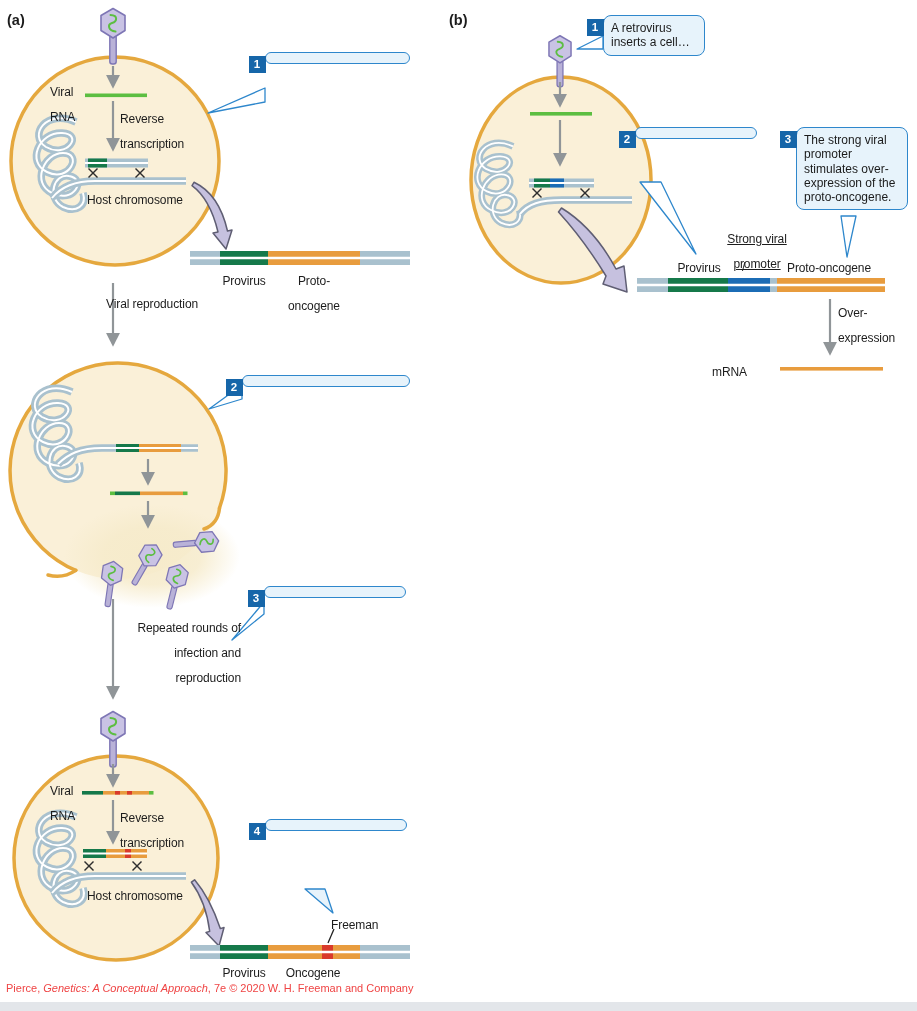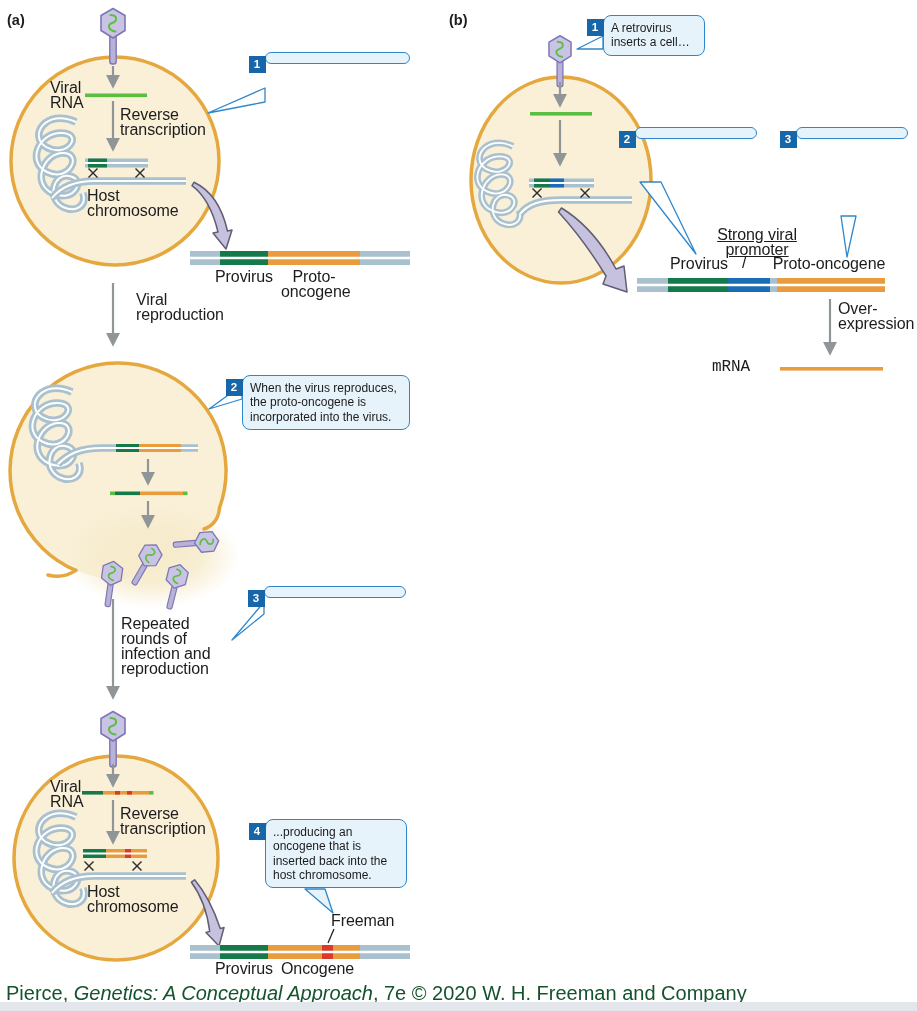--- a/index.html
+++ b/index.html
@@ -25,29 +25,29 @@
   .ah-fill{fill:var(--arrow-gray);}
   .xm{stroke:#2e2e2e;stroke-width:1.4;}
   .bigarrow{fill:var(--big-arrow-fill);stroke:var(--big-arrow-stroke);stroke-width:1.5;stroke-linejoin:round;}
   .wedge{fill:#fff;stroke:var(--callout-border);stroke-width:1.3;stroke-linejoin:round;}
   .wedge-fill{fill:var(--callout-fill);stroke:var(--callout-border);stroke-width:1.3;stroke-linejoin:round;}
   .vbody{fill:var(--virus-fill);stroke:var(--virus-stroke);stroke-width:1.6;stroke-linejoin:round;}
   .vstalk{fill:var(--virus-stalk);stroke:var(--virus-stroke);stroke-width:1.4;}
   .vgenome{fill:none;stroke:var(--rna-green);stroke-width:2;stroke-linecap:round;}
 
   
-  .lbl{position:absolute;font-size:16px;line-height:15px;letter-spacing:-0.1px;color:var(--text,#1c1c1c);}
+  .lbl{position:absolute;font-size:12px;line-height:25px;letter-spacing:-0.1px;color:var(--text,#1c1c1c);}
   .lbl.center{text-align:center;}
   .lbl.nowrap{white-space:nowrap;}
   .panel-letter{position:absolute;font-size:14.5px;font-weight:bold;}
   .callout{position:absolute;background:var(--callout-fill);border:1.6px solid var(--callout-border);
            border-radius:8px;padding:5px 7px;font-size:12px;line-height:14.3px;color:#1b1b1b;box-sizing:border-box;}
   .badge{position:absolute;left:-17.5px;top:3px;width:17px;height:17px;background:var(--badge-blue);
          color:#fff;font-weight:bold;font-size:11.5px;line-height:17px;text-align:center;}
-  .credit{position:absolute;left:6px;top:982px;font-size:20px;color:#14532d;white-space:nowrap;text-align:center;}
+  .credit{position:absolute;left:6px;top:982px;font-size:11px;color:#ef4444;white-space:nowrap;text-align:center;}
   .credit .it{font-style:italic;}
   .bottom-strip{position:absolute;left:0;top:1002px;width:917px;height:9px;background:var(--footer-strip);}
 </style>
 </head>
 <body>
 
 <div class="page">
 
 <svg class="fig" width="917" height="1011" viewBox="0 0 917 1011">
   <defs>
@@ -219,59 +219,58 @@
 </svg>
 
 <div class="panel-letter" style="left:7px;top:12px;">(a)</div>
 <div class="panel-letter" style="left:449px;top:12px;">(b)</div>
 
 <div class="lbl" style="left:50px;top:80px;width:44px;">Viral RNA</div>
 <div class="lbl" style="left:120px;top:107px;width:104px;">Reverse transcription</div>
 <div class="lbl" style="left:87px;top:188px;width:100px;">Host chromosome</div>
 <div class="lbl center" style="left:214px;top:269px;width:60px;">Provirus</div>
 <div class="lbl center" style="left:281px;top:269px;width:66px;">Proto-oncogene</div>
-<div class="lbl" style="left:136px;top:292px;width:94px;">Viral reproduction</div>
-<div class="lbl" style="left:121px;top:616px;width:120px;">Repeated rounds of infection and reproduction</div>
+<div class="lbl" style="left:106px;top:292px;width:94px;">Viral reproduction</div>
+<div class="lbl" style="left:121px;top:616px;width:120px;text-align:right;">Repeated rounds of infection and reproduction</div>
 <div class="lbl" style="left:50px;top:779px;width:44px;">Viral RNA</div>
 <div class="lbl" style="left:120px;top:806px;width:104px;">Reverse transcription</div>
 <div class="lbl" style="left:87px;top:884px;width:100px;">Host chromosome</div>
 <div class="lbl nowrap" style="left:331px;top:913px;">Freeman</div>
 <div class="lbl center" style="left:214px;top:961px;width:60px;">Provirus</div>
 <div class="lbl center" style="left:281px;top:961px;width:64px;">Oncogene</div>
 
 <div class="lbl center" style="left:710px;top:227px;width:94px;text-decoration:underline;">Strong viral promoter</div>
 <div class="lbl center" style="left:661px;top:256px;width:76px;">Provirus</div>
 <div class="lbl nowrap" style="left:742px;top:255px;">/</div>
 <div class="lbl center nowrap" style="left:770px;top:256px;width:118px;">Proto-oncogene</div>
 <div class="lbl" style="left:838px;top:301px;width:82px;">Over-expression</div>
-<div class="lbl nowrap" style="left:712px;top:360px;font-family:Liberation Mono, monospace;">mRNA</div>
+<div class="lbl nowrap" style="left:712px;top:360px;">mRNA</div>
 
 <div class="callout" style="left:265px;top:52px;width:145px;">
   <span class="badge">1</span>
 </div>
 <div class="callout" style="left:242px;top:375px;width:168px;">
   <span class="badge">2</span>
-  <span>When the virus reproduces, the proto-oncogene is incorporated into the virus.</span>
 </div>
 <div class="callout" style="left:264px;top:586px;width:142px;">
   <span class="badge">3</span>
 </div>
 <div class="callout" style="left:265px;top:819px;width:142px;">
   <span class="badge">4</span>
-  <span>...producing an oncogene that is inserted back into the host chromosome.</span>
 </div>
 
 <div class="callout" style="left:603px;top:15px;width:102px;">
   <span class="badge">1</span>
   <span>A retrovirus inserts a cell…</span>
 </div>
 <div class="callout" style="left:635px;top:127px;width:122px;">
   <span class="badge">2</span>
 </div>
 <div class="callout" style="left:796px;top:127px;width:112px;">
   <span class="badge">3</span>
+  <span>The strong viral promoter stimulates over-expression of the proto-oncogene.</span>
 </div>
 
 <div class="credit"><span>Pierce, </span><span class="it">Genetics: A Conceptual Approach</span><span>, 7e © 2020 W. H. Freeman and Company</span></div>
 
 <div class="bottom-strip"></div>
 
 </div>
 
 </body></html>

